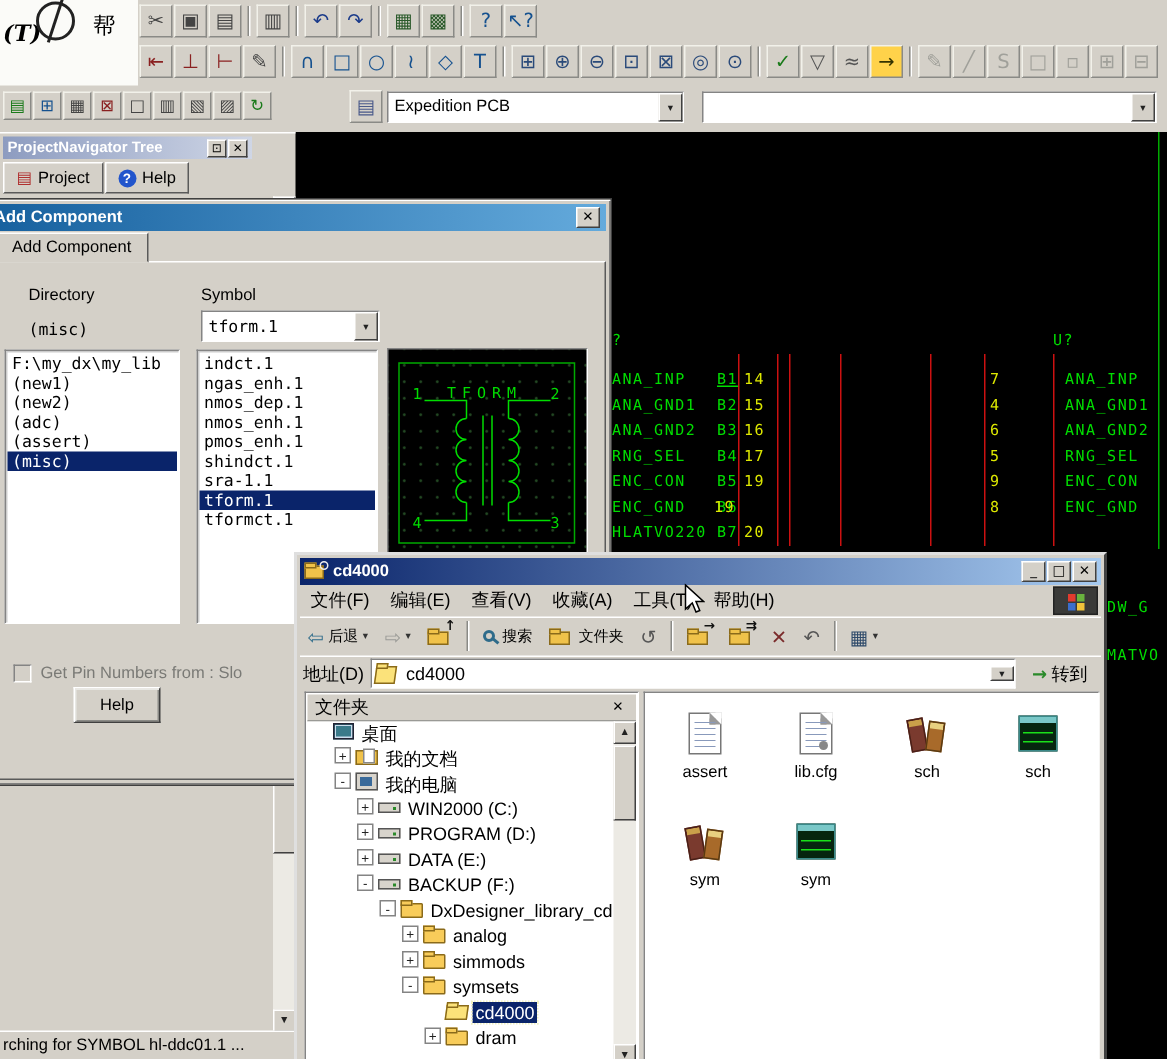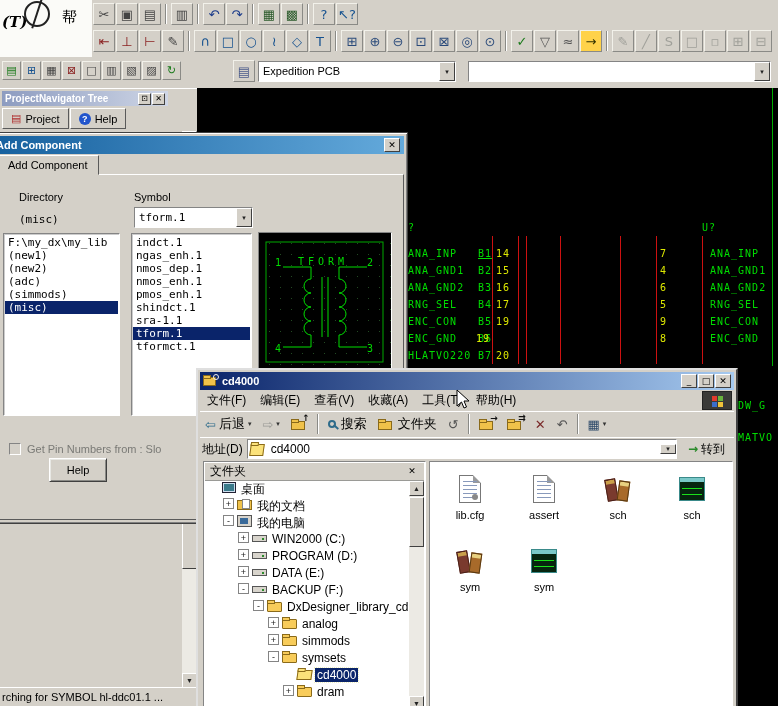--- a/index.html
+++ b/index.html
@@ -102,21 +102,21 @@
   .exp-menubar{position:absolute;left:2px;top:21px;right:36px;height:19px;display:flex;align-items:center}
   .emenu{padding:2px 7px;font-size:12px;white-space:nowrap}
   .exp-brand{position:absolute;right:4px;top:21px;width:30px;height:19px;background:#3a3a38;border:1px solid #222}
   .bq{position:absolute;width:5px;height:5px}
   .q1{left:9px;top:4px;background:#e23b2e}.q2{left:15px;top:4px;background:#69b33e}
   .q3{left:9px;top:10px;background:#3b6ecc}.q4{left:15px;top:10px;background:#f0c33a}
   .exp-toolbar{position:absolute;left:2px;top:41px;right:2px;height:25px;display:flex;align-items:center;gap:1px;border-top:1px solid #fff}
   .etbtn{display:inline-flex;align-items:center;gap:3px;height:22px;padding:0 4px;background:#d4d0c8;border:1px solid #d4d0c8;font-size:12px}
   .etbtn.dis{color:#9a9a96}
   .etbtn .tglyph{font-size:13px}
-  .elabel{font-size:13px}
+  .elabel{font-size:10px}
   .earrow{font-size:7px;color:#333}
   .mag{width:8px;height:8px;border:2px solid #2e6b8a;border-radius:50%;display:inline-block;position:relative;margin-right:2px}
   .mag::after{content:"";position:absolute;width:6px;height:2px;background:#2e6b8a;right:-5px;bottom:-2px;transform:rotate(40deg)}
   .gf{position:relative;width:17px;height:13px;display:inline-block}
   .gf-base{position:absolute;left:0;top:3px;width:14px;height:9px;background:#f0c24a;border:1px solid #8a6a1a;font-style:normal}
   .gf-base::before{content:"";position:absolute;left:-1px;top:-3px;width:6px;height:2px;background:#f0c24a;border:1px solid #8a6a1a}
   .gf-ov{position:absolute;right:-2px;top:-4px;font:bold 9px/9px "DejaVu Sans",sans-serif;color:#111;font-style:normal}
   .exp-address{position:absolute;left:2px;top:67px;right:2px;height:23px;display:flex;align-items:center;gap:4px;border-top:1px solid #fff;padding:0 2px}
   .addr-label{font-size:12px;white-space:nowrap}
   .addr-combo{flex:1;height:20px;display:flex;align-items:center;background:#fff;border:1px solid;border-color:#848484 #fff #fff #848484;padding-left:2px}
@@ -443,21 +443,21 @@
     <span class="dlg-label mono" style="left:30px;top:80px">(misc)</span>
     <div class="combo" style="left:145px;top:74px;width:119px">
       <span class="combo-val mono">tform.1</span>
       <button class="combo-arrow">▾</button>
     </div>
     <div class="list" id="dirlist" style="left:14px;top:100px;width:117px;height:183px">
         <div class="litem">F:\my_dx\my_lib</div>
         <div class="litem">(new1)</div>
         <div class="litem">(new2)</div>
         <div class="litem">(adc)</div>
-        <div class="litem">(simmods)</div>
+        <div class="litem">(assert)</div>
         <div class="litem sel">(misc)</div>
       </div>
     <div class="list" id="symlist" style="left:142px;top:100px;width:121px;height:183px">
         <div class="litem">indct.1</div>
         <div class="litem">ngas_enh.1</div>
         <div class="litem">nmos_dep.1</div>
         <div class="litem">nmos_enh.1</div>
         <div class="litem">pmos_enh.1</div>
         <div class="litem">shindct.1</div>
         <div class="litem">sra-1.1</div>
@@ -653,33 +653,33 @@
       <div class="vscroll tree-scroll">
         <button class="sb sb-up">▲</button>
         <div class="sb-th" style="top:16px;height:50px"></div>
         <button class="sb sb-dn">▼</button>
       </div>
     </div>
     <div class="exp-right">
       <div id="files">
           <div class="fitem">
             <div class="fic">
+              <div class="pg">
+                <i class="pg-lines"></i>
+              </div>
+            </div>
+            <div class="flabel">assert</div>
+          </div>
+          <div class="fitem">
+            <div class="fic">
               <div class="pg cfg">
                 <i class="pg-lines"></i>
               </div>
             </div>
             <div class="flabel">lib.cfg</div>
-          </div>
-          <div class="fitem">
-            <div class="fic">
-              <div class="pg">
-                <i class="pg-lines"></i>
-              </div>
-            </div>
-            <div class="flabel">assert</div>
           </div>
           <div class="fitem">
             <div class="fic">
               <div class="books">
                 <i class="b1"></i>
                 <i class="b2"></i>
               </div>
             </div>
             <div class="flabel">sch</div>
           </div>

